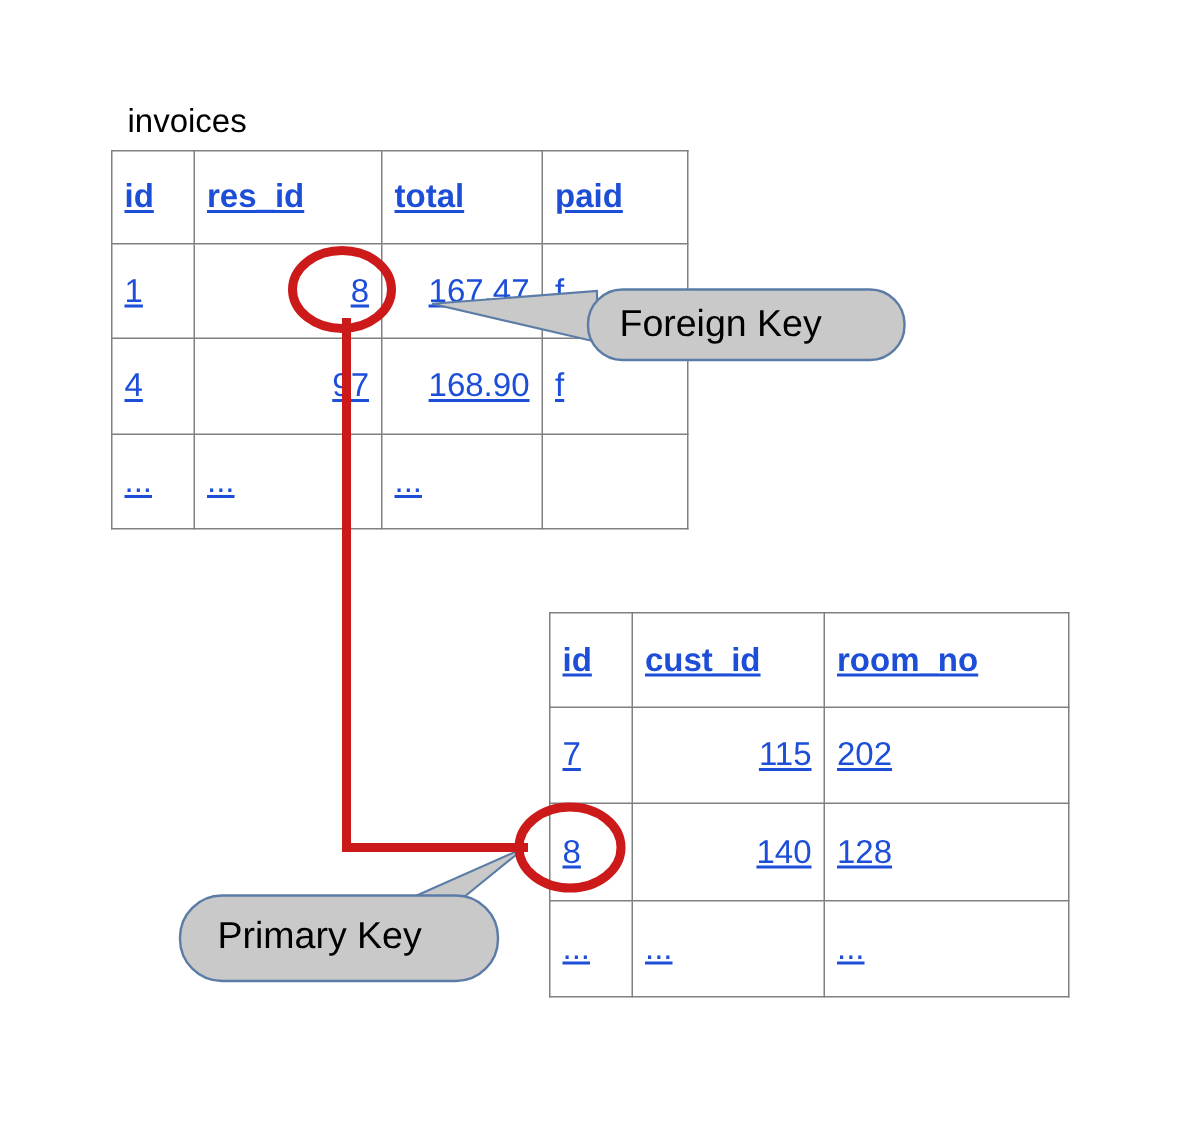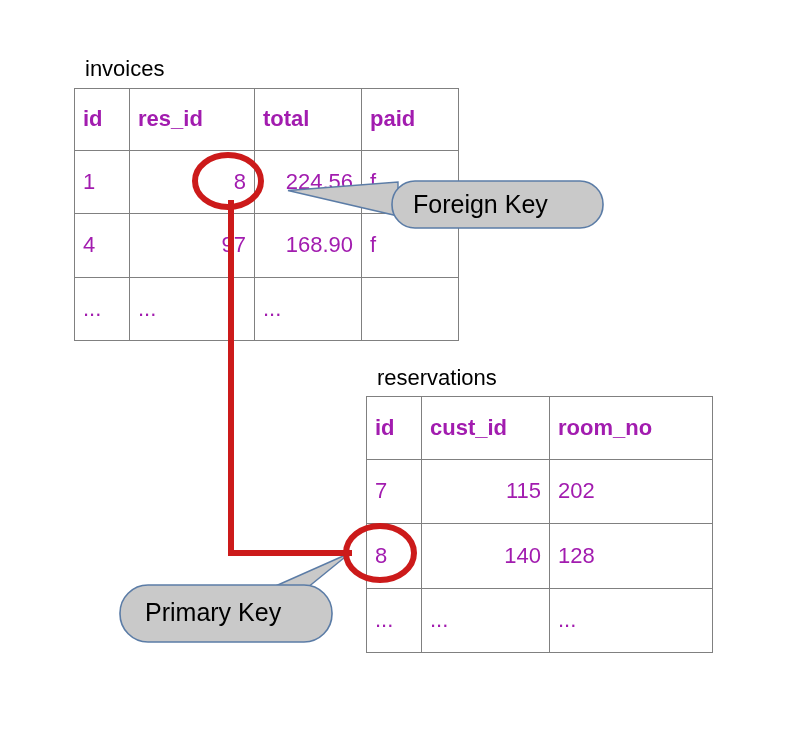--- a/index.html
+++ b/index.html
@@ -10,21 +10,21 @@
   body {
     width: 794px;
     height: 756px;
     position: relative;
     font-family: "Liberation Sans", sans-serif;
     overflow: hidden;
   }
 
   #canvas {
     position: absolute;
-    left: 0; top: 0;
+    left: 0; top: 12px;
     width: 794px;
     height: 568px;
   }
 
   
   .table-caption {
     position: absolute;
     font-size: 22px;
     color: #000000;
     white-space: nowrap;
@@ -37,25 +37,26 @@
   .db-table {
     position: absolute;
     border-collapse: collapse;
     background: #ffffff;
     table-layout: fixed;
   }
   .db-table td, .db-table th {
     border: 1px solid #808080;
     padding: 0 8px;
     font-size: 22px;
-    color: #a21caf;
+    color: #1d4ed8;
     font-weight: normal;
     vertical-align: middle;
     line-height: 1.1;
     background: transparent;
+    text-decoration: underline;
   }
   .db-table th {
     font-weight: bold;
     text-align: left;
   }
   .align-left   { text-align: left; }
   .align-right  { text-align: right; }
   .align-center { }
 
   #invoices-table { left: 74px; top: 88px; }
@@ -105,39 +106,38 @@
         <th class="align-left" style="height:61px">id</th>
         <th class="align-left">res_id</th>
         <th class="align-left">total</th>
         <th class="align-left">paid</th>
       </tr>
     </thead>
     <tbody>
       <tr>
         <td class="align-left" style="height:62px">1</td>
         <td class="align-right">8</td>
-        <td class="align-right">224.56</td>
+        <td class="align-right">167.47</td>
         <td class="align-left">f</td>
       </tr>
       <tr>
         <td class="align-left" style="height:63px">4</td>
         <td class="align-right">97</td>
         <td class="align-right">168.90</td>
         <td class="align-left">f</td>
       </tr>
       <tr>
         <td class="align-left" style="height:62px">...</td>
         <td class="align-left">...</td>
         <td class="align-left">...</td>
         <td class="align-left"></td>
       </tr>
     </tbody>
   </table>
 
-  <div class="table-caption" id="reservations-caption">reservations</div>
 
   <table class="db-table" id="reservations-table">
     <colgroup>
       <col style="width:55px">
       <col style="width:128px">
       <col style="width:163px">
     </colgroup>
     <thead>
       <tr>
         <th class="align-left" style="height:62px">id</th>

